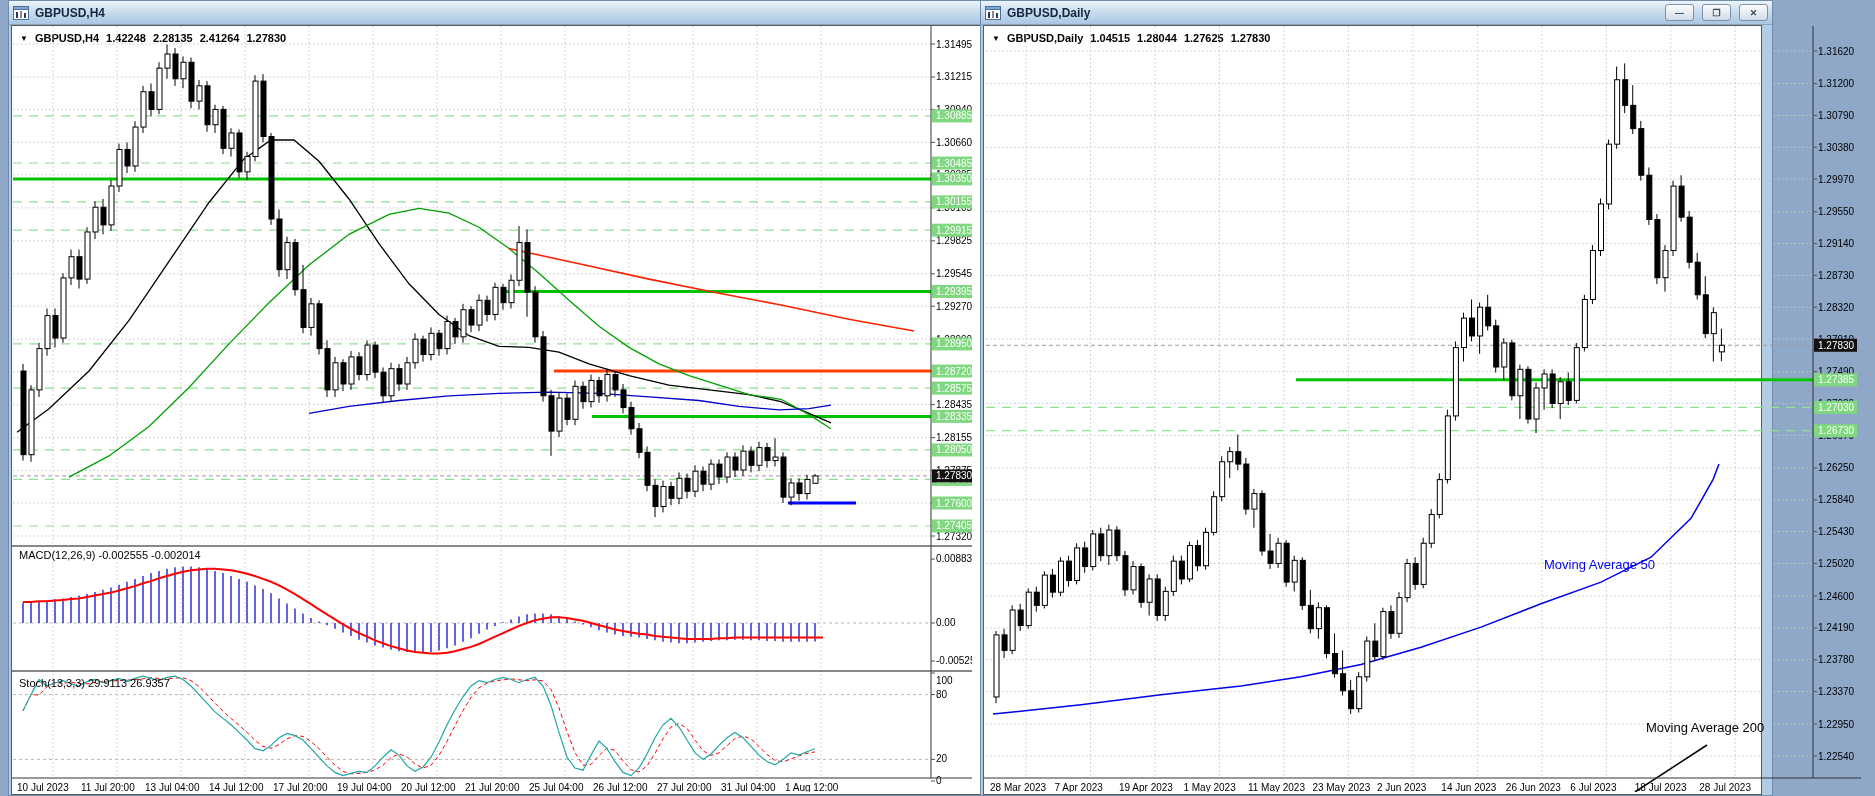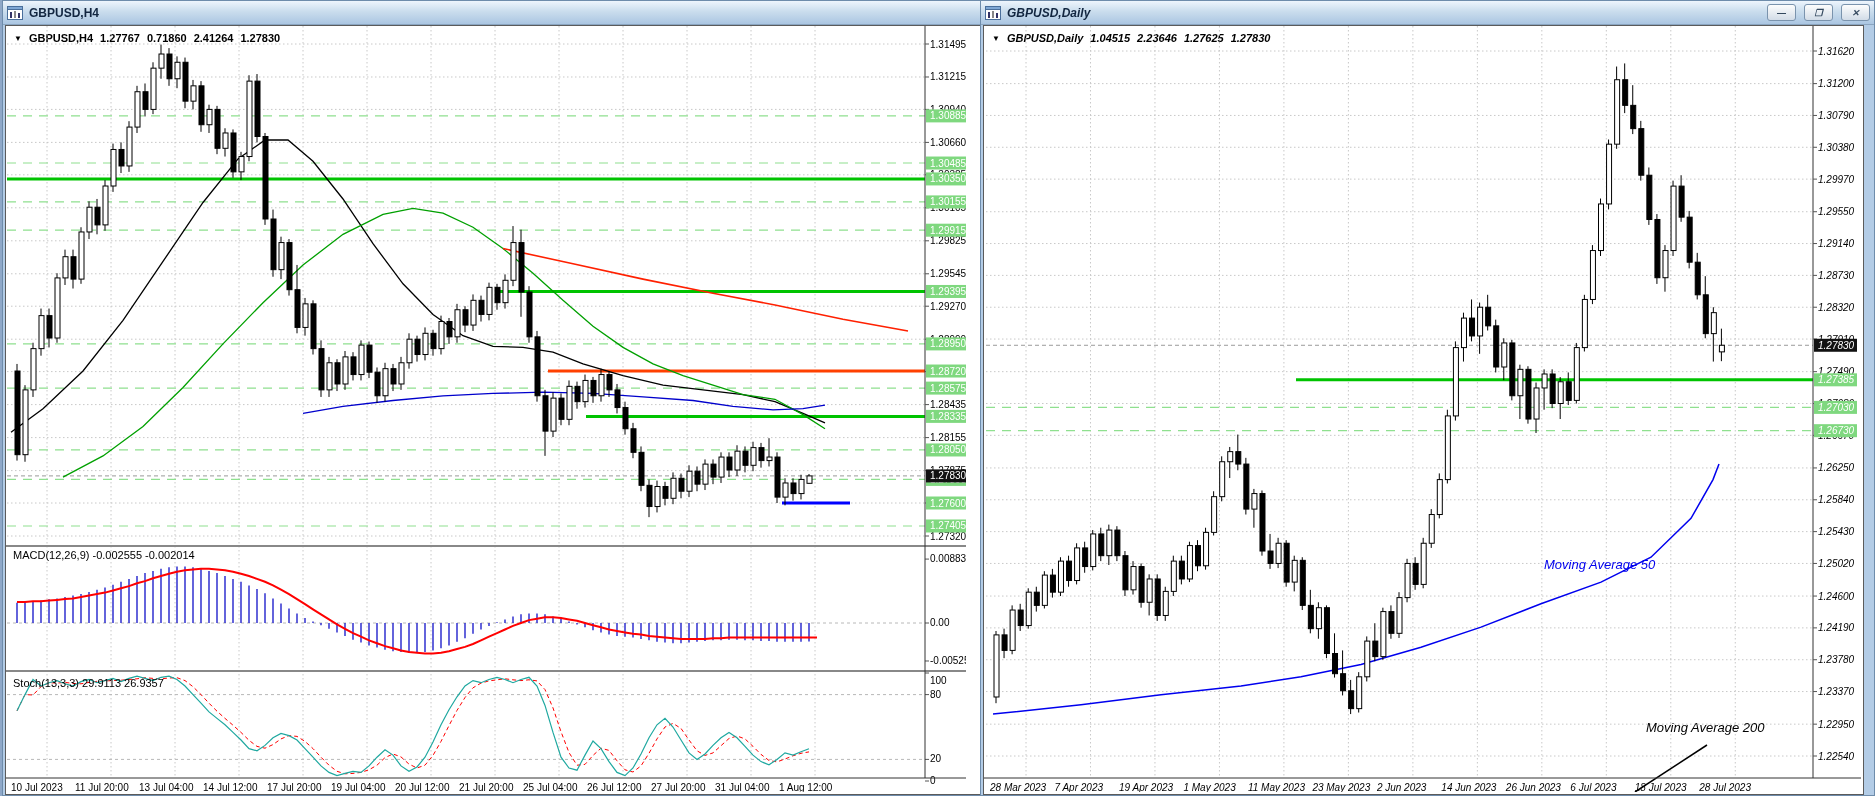--- a/index.html
+++ b/index.html
@@ -1,19 +1,19 @@
 <!DOCTYPE html>
 <html><head>
 <meta charset="utf-8">
 <style>
   html,body{margin:0;padding:0;background:#8fa8c8;width:1875px;height:796px;overflow:hidden;
     font-family:"Liberation Sans",sans-serif;}
   .mtwin{position:absolute;top:0;height:796px;background:#b3cce6;border:1px solid #6e8cab;box-sizing:border-box;}
-  #win-left{left:2px;width:1148px;text-align:center;}
-  #win-right{left:980px;width:895px;font-style:italic;}
+  #win-left{left:8px;width:1148px;text-align:center;}
+  #win-right{left:980px;width:793px;}
   .titlebar{position:absolute;left:0;top:0;right:0;height:24px;
     background:linear-gradient(#eef5fd,#cadded 45%,#abc6e2);
     border-bottom:1px solid #8aa5c0;display:flex;align-items:center;padding:0 4px;gap:6px;
     font-size:12px;font-weight:bold;color:#122640;box-sizing:border-box;}
   .win-icon{width:16px;height:14px;display:inline-flex;}
   .titlebar .title{flex:0 0 auto;}
   .titlebar .spacer{flex:1;}
   .wbtn{width:29px;height:17px;margin-left:2px;border:1px solid #7a93ad;border-radius:3px;
     background:linear-gradient(#fdfdfd,#d2dce7);display:inline-flex;align-items:center;justify-content:center;
     font-size:9px;font-weight:bold;color:#33485e;cursor:pointer;box-sizing:border-box;}
@@ -43,22 +43,22 @@
     <span class="title">GBPUSD,H4</span>
     <span class="spacer"></span>
     <span class="wbtn">—</span>
     <span class="wbtn">❐</span>
     <span class="wbtn close-hot">✕</span>
   </div>
   <div class="chartwrap">
     <div class="quote">
       <span class="marker">▼</span>
       <span>GBPUSD,H4</span>
-      <span>1.27767</span>
-      <span>0.71860</span>
+      <span>1.42248</span>
+      <span>2.28135</span>
       <span>2.41264</span>
       <span>1.27830</span>
     </div>
   <svg width="960" height="766" viewBox="3 25 960 766">
         <g>
           <line x1="4" y1="43" x2="922" y2="43" stroke="#c8c8c8" stroke-width="1" stroke-dasharray="1.5 2.5"></line>
           <line x1="4" y1="75.99640718563037" x2="922" y2="75.99640718563037" stroke="#c8c8c8" stroke-width="1" stroke-dasharray="1.5 2.5"></line>
           <line x1="4" y1="108.40359281437328" x2="922" y2="108.40359281437328" stroke="#c8c8c8" stroke-width="1" stroke-dasharray="1.5 2.5"></line>
           <line x1="4" y1="141.40000000000106" x2="922" y2="141.40000000000106" stroke="#c8c8c8" stroke-width="1" stroke-dasharray="1.5 2.5"></line>
           <line x1="4" y1="173.80718562874395" x2="922" y2="173.80718562874395" stroke="#c8c8c8" stroke-width="1" stroke-dasharray="1.5 2.5"></line>
@@ -536,21 +536,21 @@
     <span class="spacer"></span>
     <span class="wbtn">—</span>
     <span class="wbtn">❐</span>
     <span class="wbtn">✕</span>
   </div>
   <div class="chartwrap">
     <div class="quote">
       <span class="marker">▼</span>
       <span>GBPUSD,Daily</span>
       <span>1.04515</span>
-      <span>2.23646</span>
+      <span>1.28044</span>
       <span>1.27625</span>
       <span>1.27830</span>
     </div>
   <svg width="877" height="766" viewBox="983 25 877 766">
         <g>
           <line x1="985" y1="50" x2="1812" y2="50" stroke="#c8c8c8" stroke-width="1" stroke-dasharray="1.5 2.5"></line>
           <line x1="985" y1="82.61013215859018" x2="1812" y2="82.61013215859018" stroke="#c8c8c8" stroke-width="1" stroke-dasharray="1.5 2.5"></line>
           <line x1="985" y1="114.44383259911875" x2="1812" y2="114.44383259911875" stroke="#c8c8c8" stroke-width="1" stroke-dasharray="1.5 2.5"></line>
           <line x1="985" y1="146.27753303964732" x2="1812" y2="146.27753303964732" stroke="#c8c8c8" stroke-width="1" stroke-dasharray="1.5 2.5"></line>
           <line x1="985" y1="178.1112334801759" x2="1812" y2="178.1112334801759" stroke="#c8c8c8" stroke-width="1" stroke-dasharray="1.5 2.5"></line>

